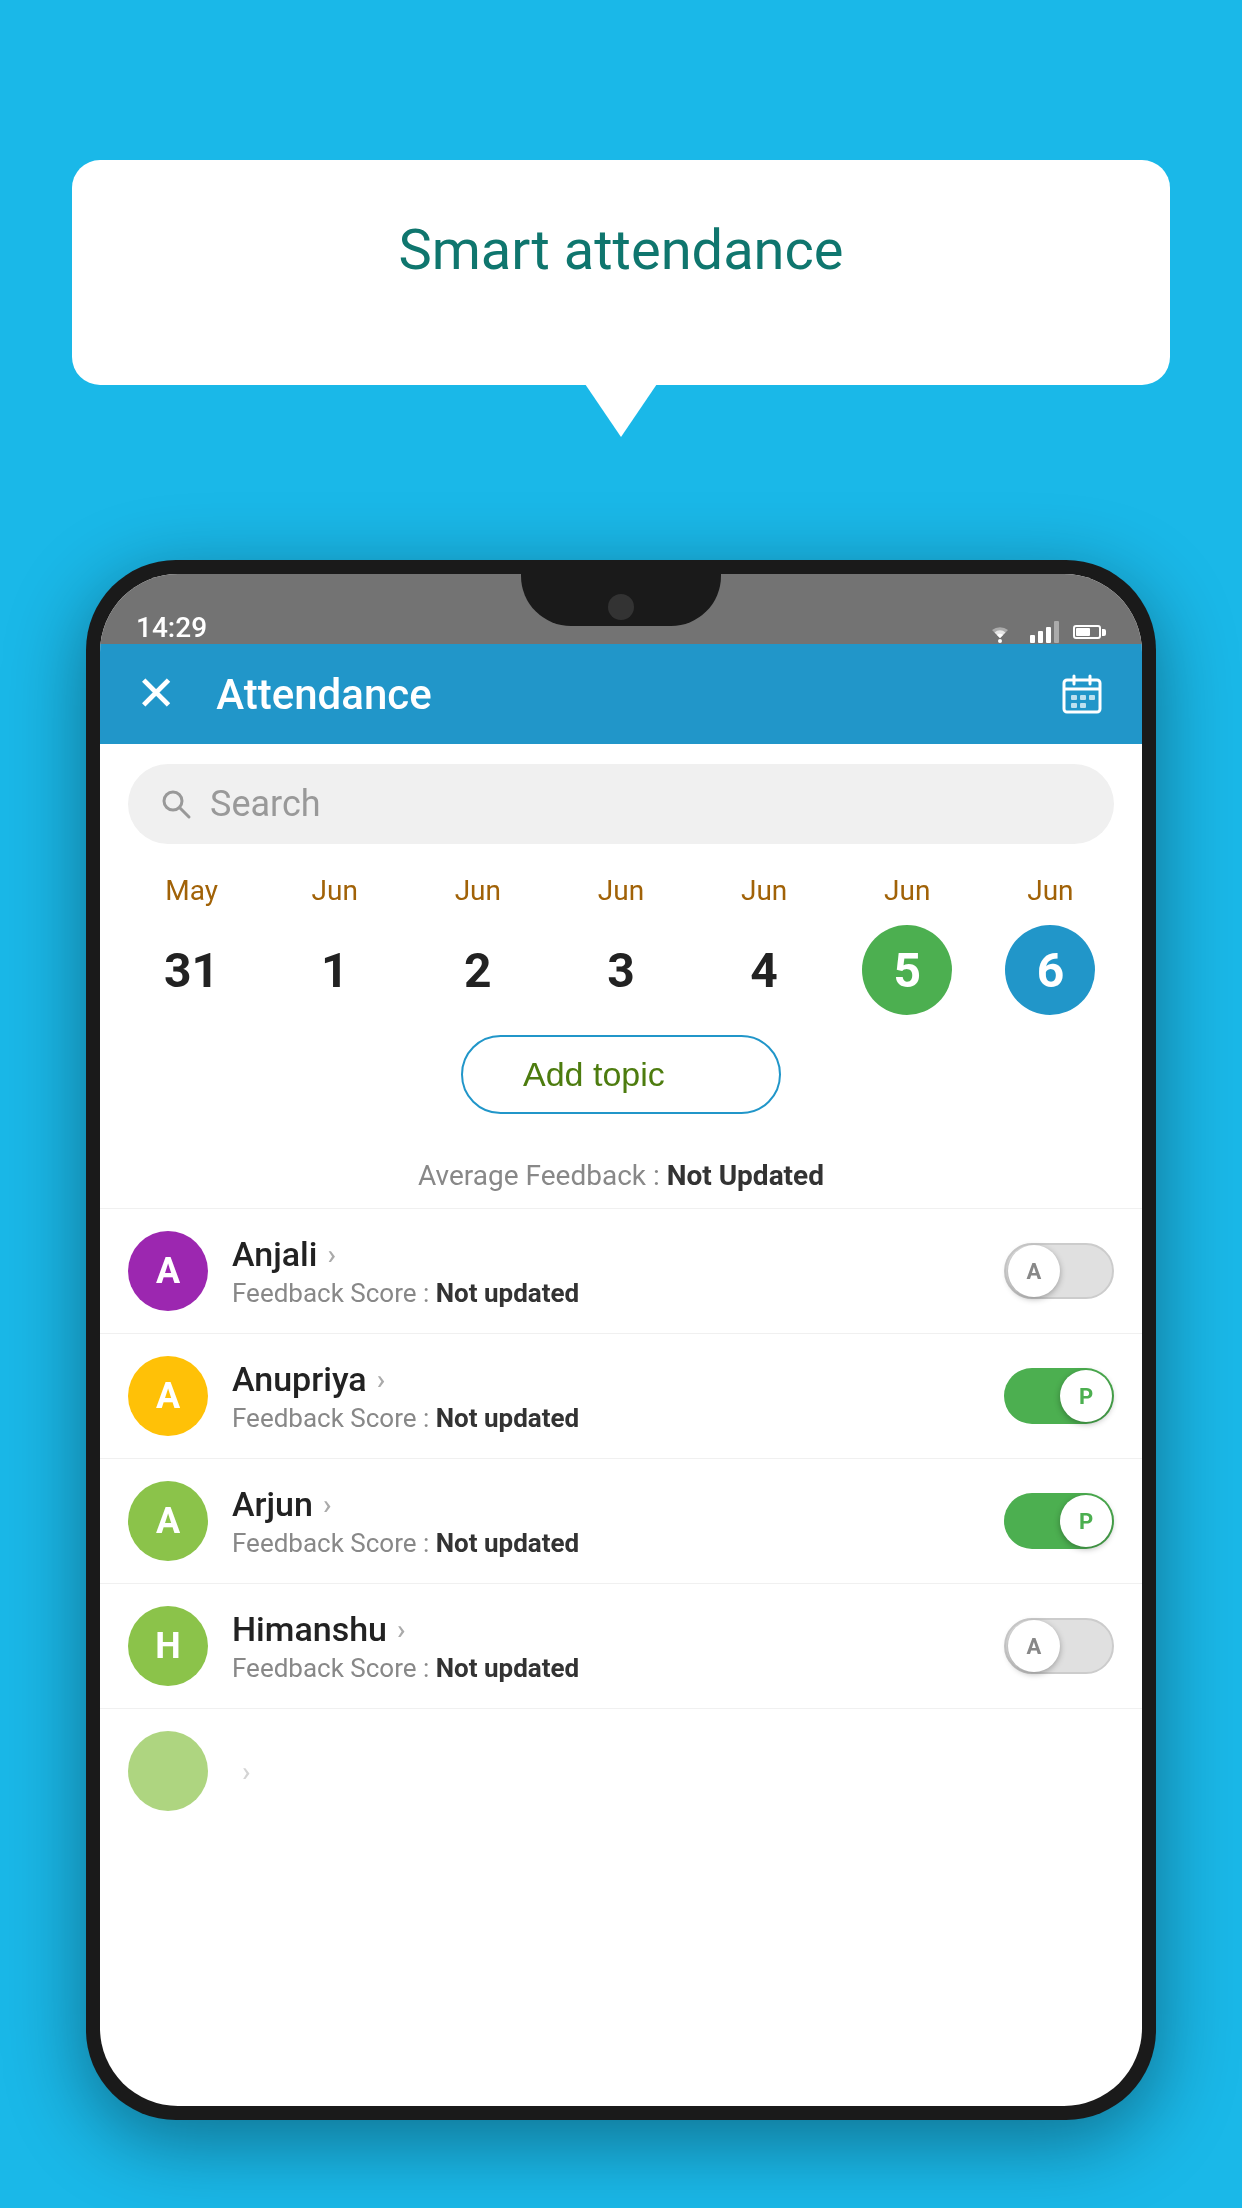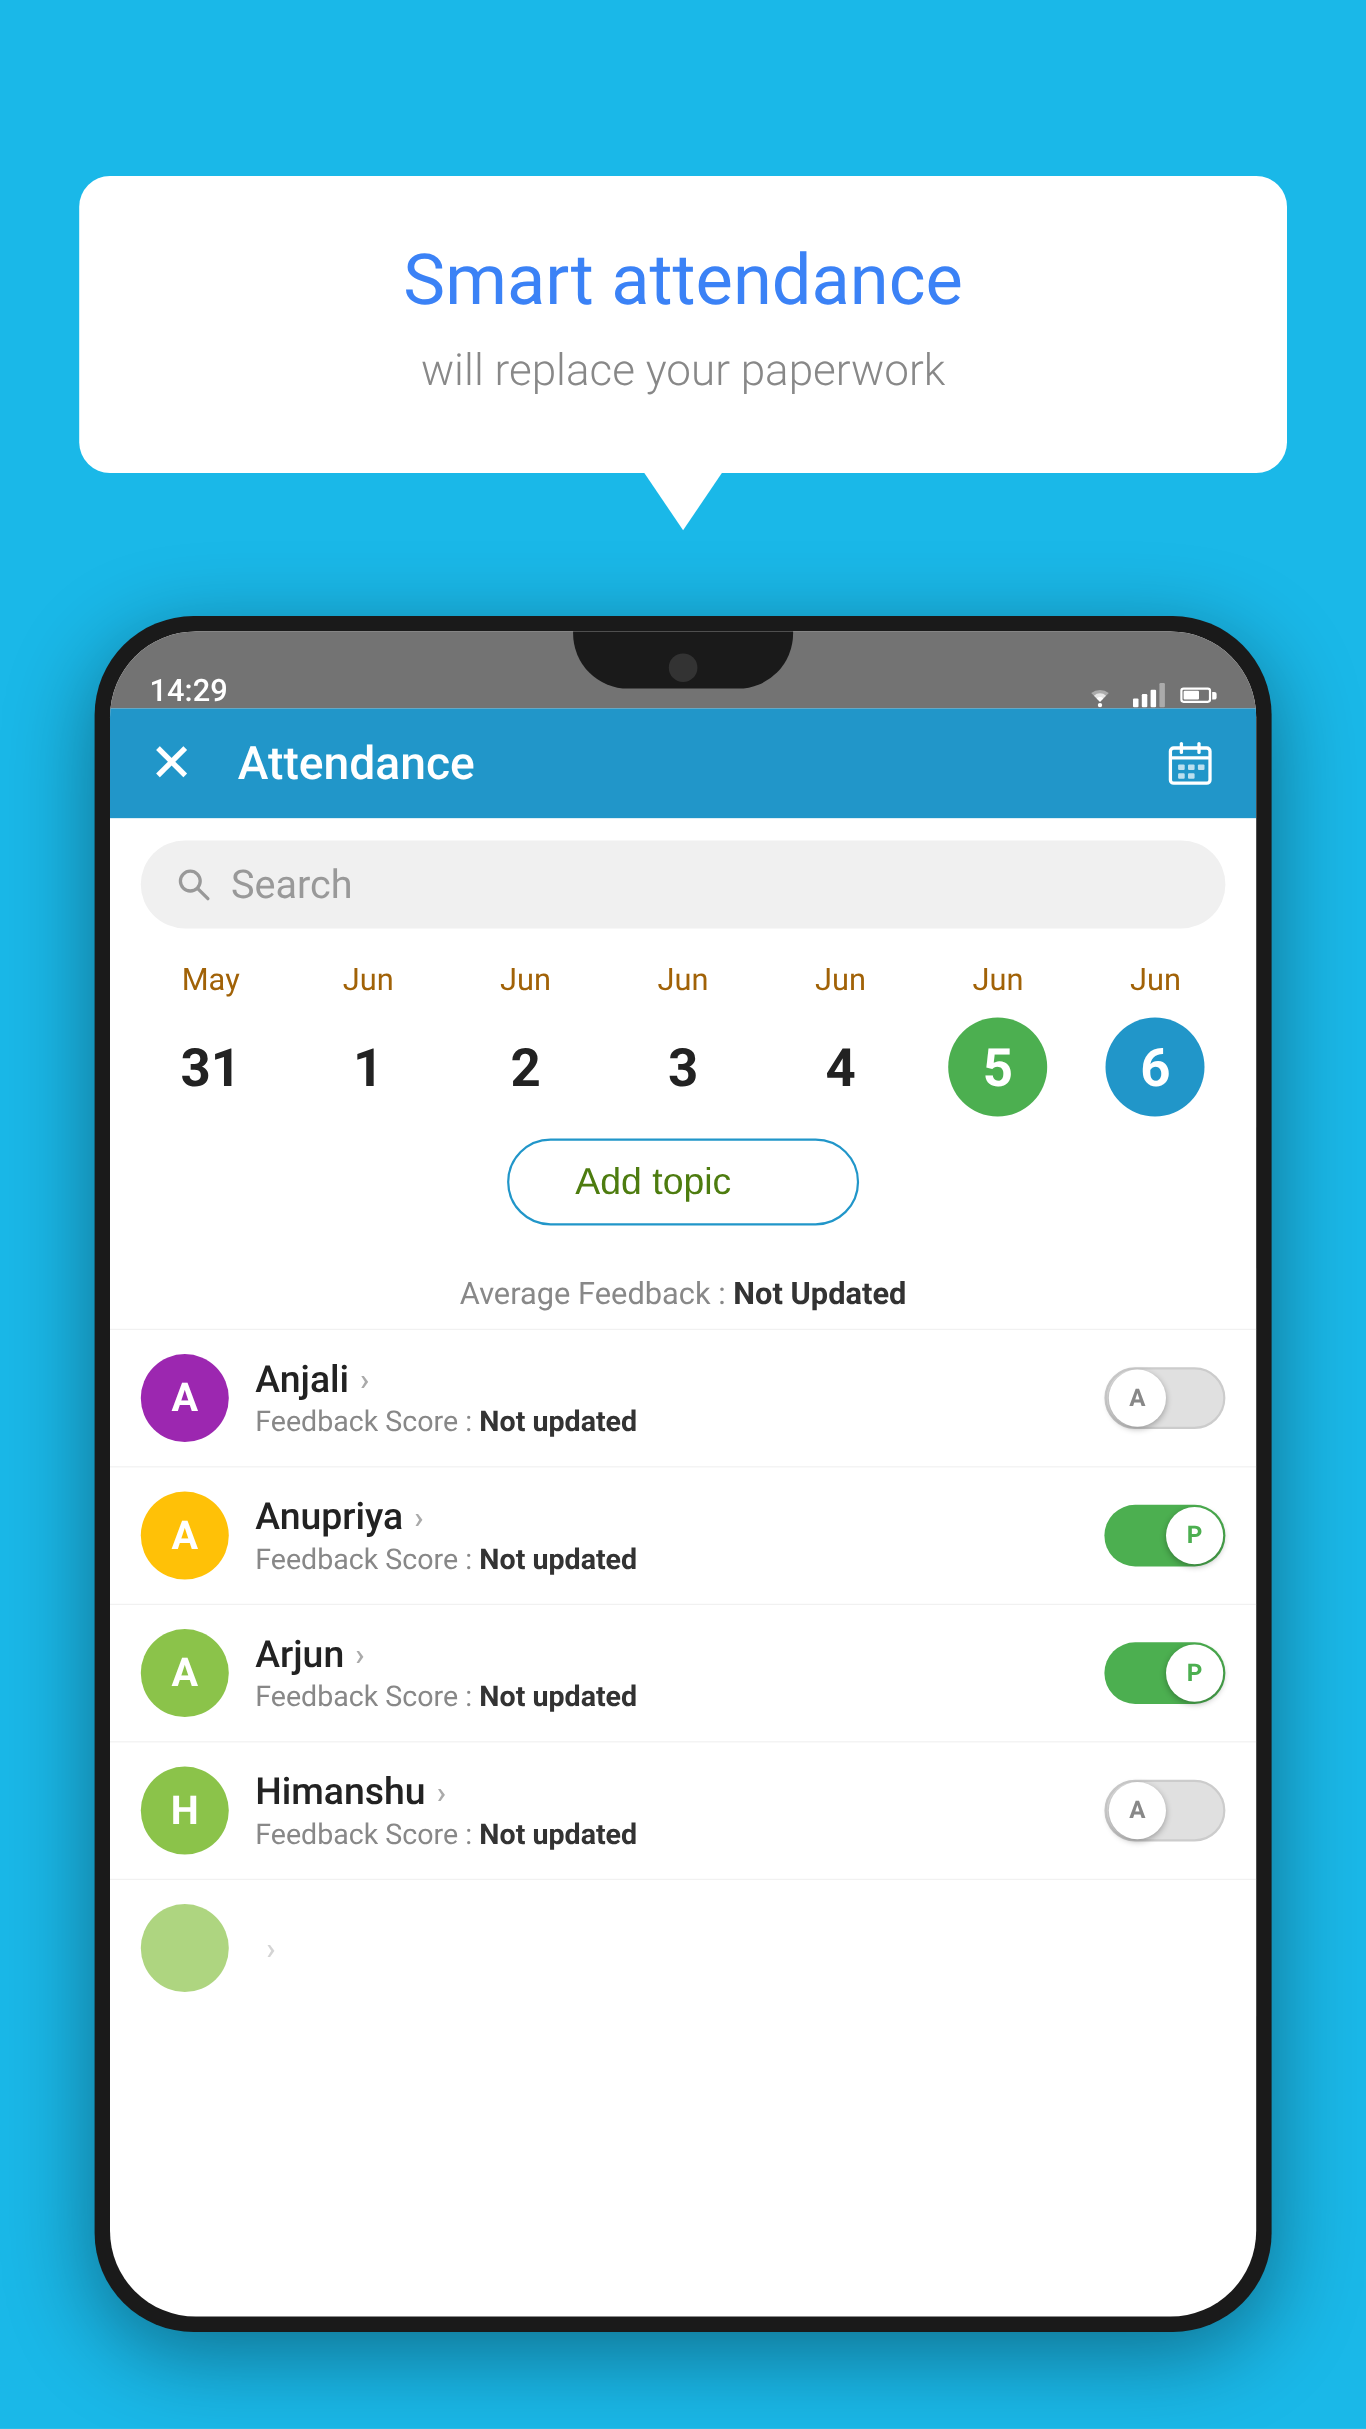--- a/index.html
+++ b/index.html
@@ -30,25 +30,25 @@
       bottom: -52px;
       left: 50%;
       transform: translateX(-50%);
       width: 0;
       height: 0;
       border-left: 38px solid transparent;
       border-right: 38px solid transparent;
       border-top: 56px solid white;
     }
     .speech-bubble-title {
-      font-size: 64px;
+      font-size: 56px;
       font-weight: 400;
-      color: #3b82f6;
+      color: #0f766e;
       line-height: 1.1;
-      margin-bottom: 23px;
+      margin-bottom: 33px;
     }
     .speech-bubble-subtitle {
       font-size: 40px;
       color: #888;
       font-weight: 300;
     }
 
     
     .phone-wrapper {
       position: absolute;
@@ -380,21 +380,20 @@
       margin-left: 1px;
     }
   </style>
 </head>
 <body>
 
 <div style="position:absolute;inset:0;background:#1ab8e8;"></div>
 
 <div class="speech-bubble">
   <div class="speech-bubble-title">Smart attendance</div>
-  <div class="speech-bubble-subtitle">will replace your paperwork</div>
 </div>
 
 <div class="phone-wrapper">
   <div class="phone-frame">
 
     <div class="phone-notch">
       <div class="phone-camera"></div>
     </div>
 
     <div class="phone-screen">

